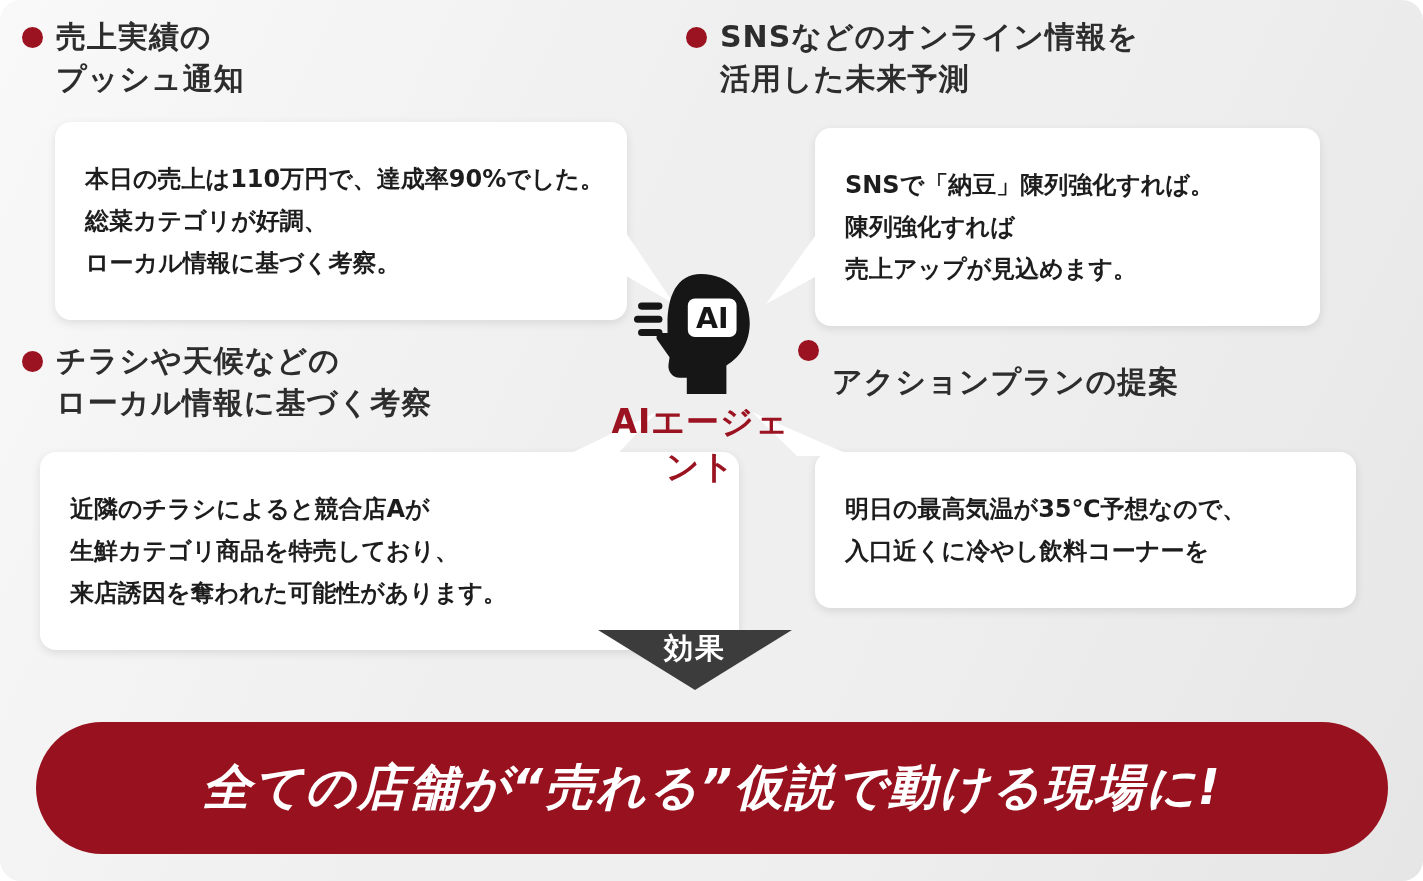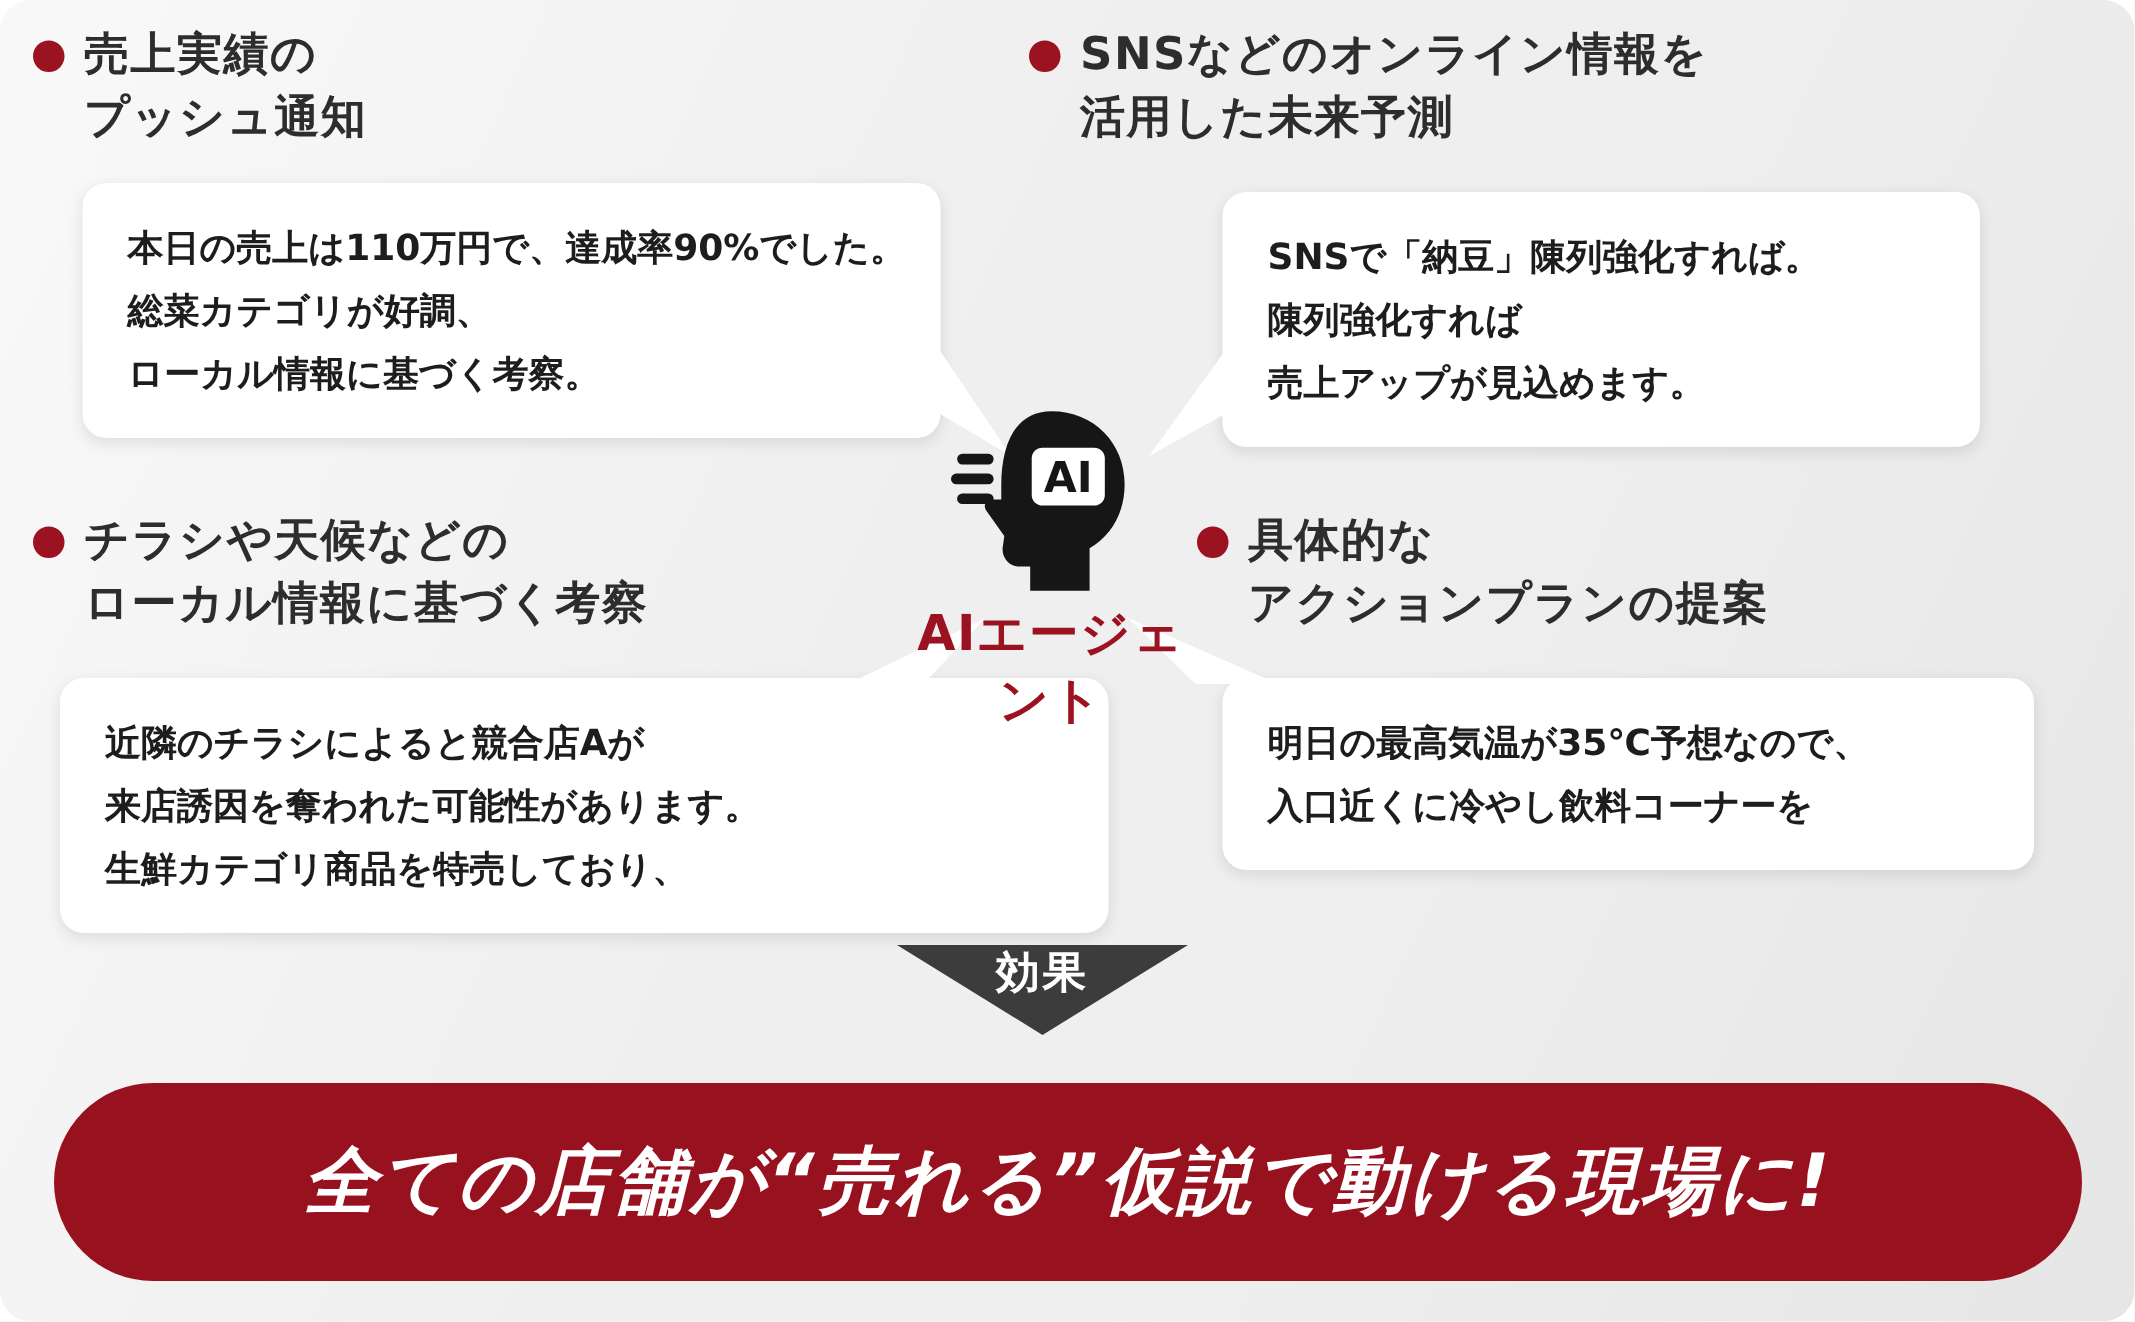--- a/index.html
+++ b/index.html
@@ -34,21 +34,21 @@
     margin-right: 13px;
     flex: 0 0 auto;
   }
   .h-indent { margin-left: 34px; }
 
   .bubble {
     position: absolute;
     background: #ffffff;
     border-radius: 16px;
     box-shadow: 0 3px 10px rgba(0,0,0,0.10);
-    padding: 22px 30px;
+    padding: 36px 30px;
     font-weight: 700;
     font-size: 24px;
     line-height: 42px;
     color: #1d1d1d;
     white-space: nowrap;
   }
   .tail { position: absolute; background: #ffffff; }
 
   .ai-icon-wrap { position: absolute; left: 632px; top: 268px; width: 136px; height: 132px; }
   .ai-label {
@@ -133,29 +133,28 @@
   <div class="heading" style="left:22px; top:340px;">
     <div class="h-row">
       <span class="bullet"></span>
       <span>チラシや天候などの</span>
     </div>
     <div class="h-indent">ローカル情報に基づく考察</div>
   </div>
 
   <div class="bubble" style="left:40px; top:452px; width:699px;">
     <div>近隣のチラシによると競合店Aが</div>
+    <div>生鮮カテゴリ商品を特売しており、</div>
     <div>来店誘因を奪われた可能性があります。</div>
-    <div>生鮮カテゴリ商品を特売しており、</div>
   </div>
   <div class="tail" style="left:565px; top:412px; width:92px; height:44px; clip-path:polygon(0 100%, 55% 100%, 100% 0);"></div>
 
   <div class="heading" style="left:798px; top:340px;">
     <div class="h-row">
       <span class="bullet"></span>
-      <span>具体的な</span>
     </div>
     <div class="h-indent">アクションプランの提案</div>
   </div>
 
   <div class="bubble" style="left:815px; top:452px; width:541px;">
     <div>明日の最高気温が35℃予想なので、</div>
     <div>入口近くに冷やし飲料コーナーを</div>
   </div>
   <div class="tail" style="left:752px; top:412px; width:100px; height:44px; clip-path:polygon(45% 100%, 100% 100%, 0 0);"></div>
 

